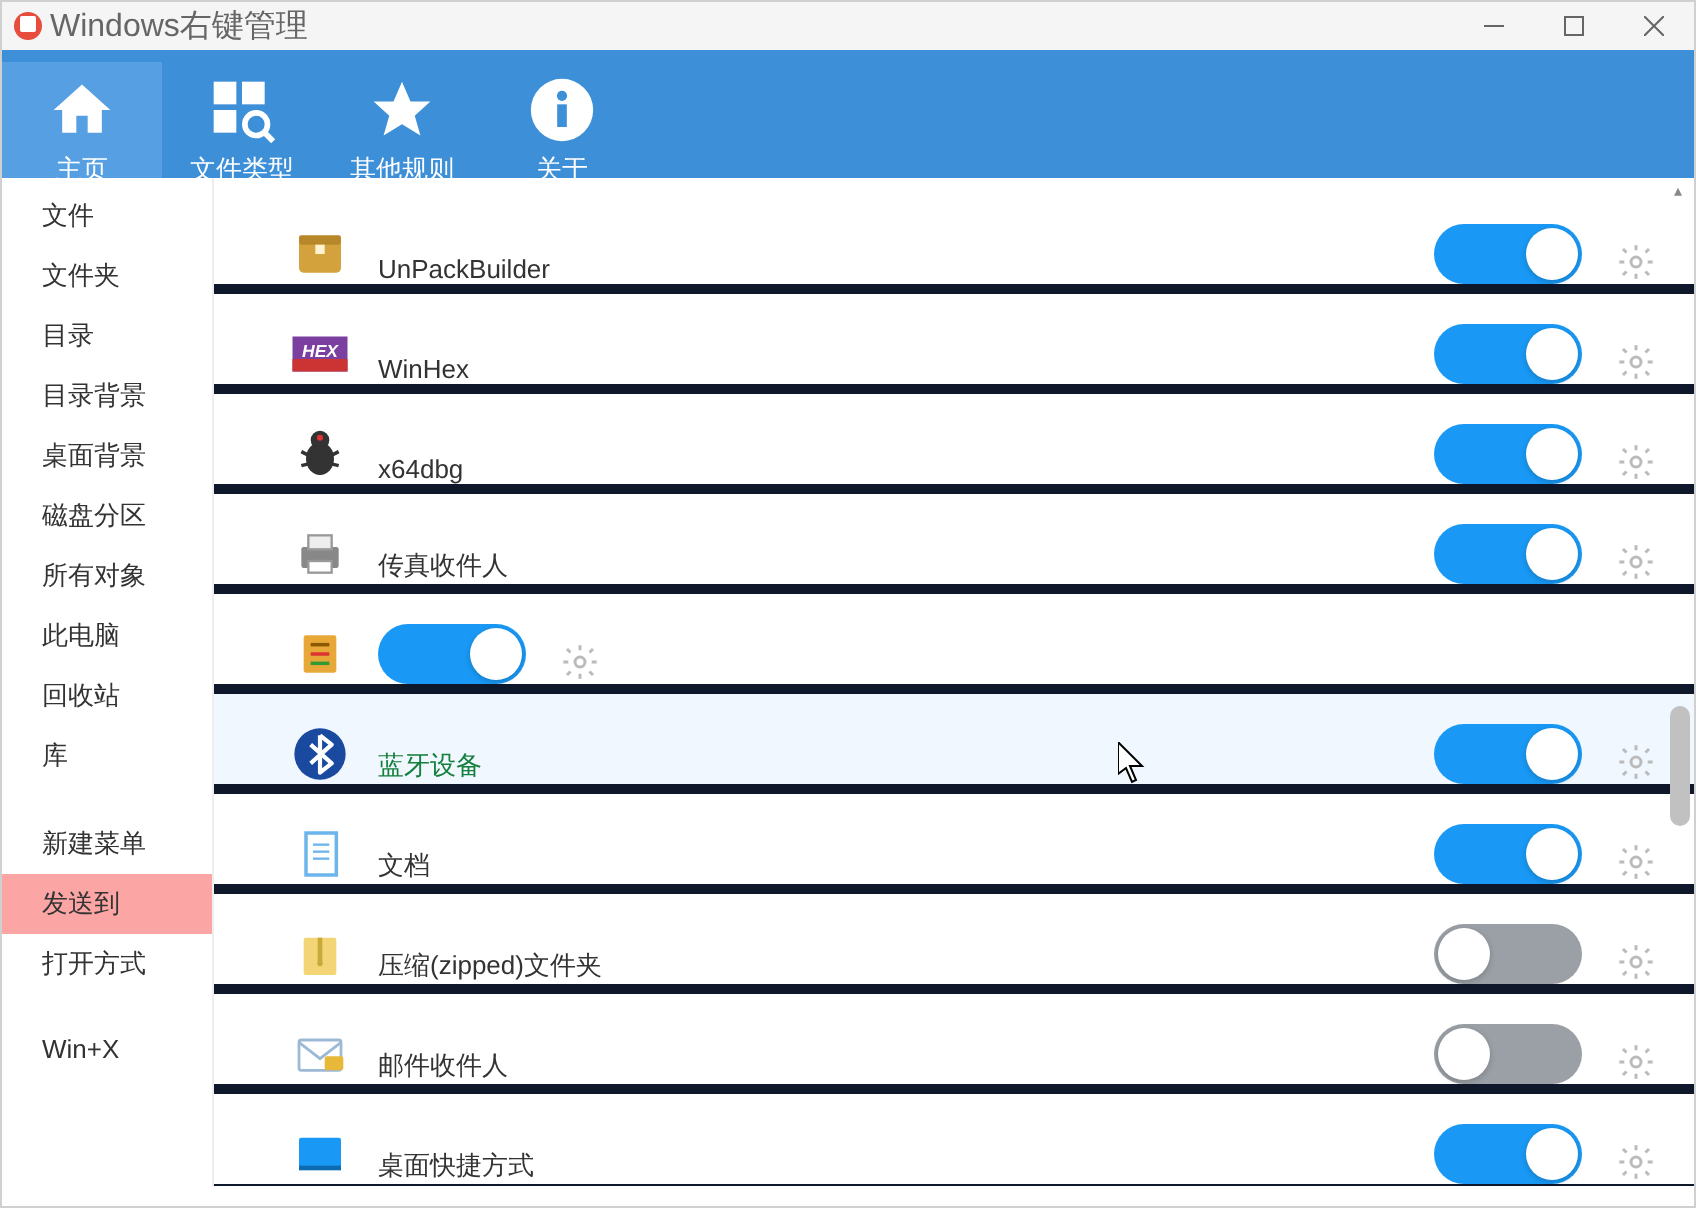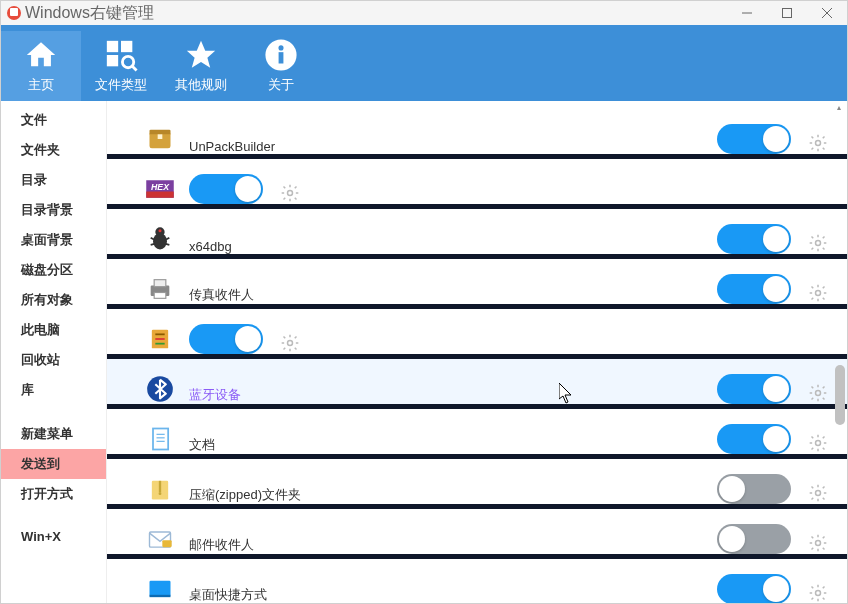--- a/index.html
+++ b/index.html
@@ -4,38 +4,38 @@
   <style>
     * { margin: 0; padding: 0; box-sizing: border-box; font-family: "Microsoft YaHei", "Segoe UI", sans-serif; }
     body { width: 848px; height: 604px; overflow: hidden; background: #fff; border: 1px solid #d0d0d0; }
     
     .titlebar { height: 24px; background: #f5f5f5; display: flex; align-items: center; padding-left: 6px; font-size: 16px; color: #666; }
     .titlebar-icon { width: 14px; height: 14px; margin-right: 4px; display: inline-block; background: #e74c3c; border-radius: 50%; position: relative; }
     .titlebar-icon::after { content: ""; position: absolute; top: 2px; left: 3px; width: 8px; height: 8px; background: #fff; border-radius: 1px; }
     .titlebar-controls { margin-left: auto; display: flex; }
     .titlebar-btn { width: 40px; height: 24px; display: flex; align-items: center; justify-content: center; font-size: 13px; color: #666; cursor: pointer; }
     
-    .toolbar { height: 76px; background: #3d8fd8; display: flex; align-items: flex-start; padding-top: 6px; }
+    .toolbar { height: 64px; background: #3d8fd8; display: flex; align-items: flex-start; padding-top: 6px; }
     .toolbar-btn { width: 80px; height: 70px; display: flex; flex-direction: column; align-items: center; justify-content: center; color: #fff; font-size: 13px; cursor: pointer; }
     .toolbar-btn.active { background: #559fe2; }
     .toolbar-icon { width: 34px; height: 34px; display: flex; align-items: center; justify-content: center; margin-bottom: 4px; }
     
     .content-area { height: calc(604px - 24px - 76px); display: flex; }
     
     .sidebar { width: 106px; background: #fff; border-right: 1px solid #eee; overflow: hidden; padding-top: 4px; }
-    .sidebar-item { padding: 6px 20px; font-size: 13px; color: #333; cursor: pointer; font-weight: bold; }
+    .sidebar-item { padding: 6px 20px; font-size: 13px; color: #333; cursor: pointer; }
     .sidebar-item.active { background: #fca5a5; }
     .sidebar-gap { height: 14px; }
     
     .list-area { flex: 1; overflow-y: hidden; position: relative; padding-top: 8px; }
     .list-item { height: 50px; display: flex; align-items: flex-end; padding-left: 14px; padding-right: 18px; border-bottom: 5px solid #0f172a; }
     .list-item.highlighted { background: #f0f7ff; }
     .list-icon { width: 30px; height: 30px; margin-right: 14px; display: flex; align-items: center; justify-content: center; font-size: 20px; flex-shrink: 0; margin-left: 24px; }
     .list-label { flex: 1; font-size: 13px; color: #333; }
-    .list-item.highlighted .list-label { color: #8b5cf6; margin-top: 47px; }
+    .list-item.highlighted .list-label { color: #15803d; margin-top: 47px; }
     
     .toggle { width: 74px; height: 30px; border-radius: 15px; position: relative; cursor: pointer; margin-right: 16px; flex-shrink: 0; }
     .toggle.on { background: #1999f5; }
     .toggle.off { background: #9aa0a6; }
     .toggle-thumb { width: 26px; height: 26px; background: #fff; border-radius: 50%; position: absolute; top: 2px; box-shadow: 0 1px 3px rgba(0,0,0,0.2); }
     .toggle.on .toggle-thumb { right: 2px; }
     .toggle.off .toggle-thumb { left: 2px; }
     
     .gear { width: 22px; height: 22px; display: flex; align-items: center; justify-content: center; color: #bbb; cursor: pointer; flex-shrink: 0; }
     
@@ -152,20 +152,21 @@
         </div>
       </div>
       <div class="list-item">
         <div class="list-icon">
           <svg width="30" height="30" viewBox="0 0 24 24">
             <rect x="1" y="5" width="22" height="14" fill="#7b3fa0"></rect>
             <text x="12" y="13" font-size="7" font-weight="bold" fill="#fff" text-anchor="middle" font-style="italic">HEX</text>
             <rect x="1" y="14" width="22" height="5" fill="#c33"></rect>
           </svg>
         </div>
+        <div class="list-label">WinHex</div>
         <div class="toggle on">
           <div class="toggle-thumb"></div>
         </div>
         <div class="gear">
           <svg width="20" height="20" viewBox="0 0 24 24" fill="none" stroke="currentColor" stroke-width="1.8">
             <circle cx="12" cy="12" r="3"></circle>
             <path d="M12 2 L12 5 M12 19 L12 22 M4.2 4.2 L6.3 6.3 M17.7 17.7 L19.8 19.8 M2 12 L5 12 M19 12 L22 12 M4.2 19.8 L6.3 17.7 M17.7 6.3 L19.8 4.2"></path>
           </svg>
         </div>
       </div>

